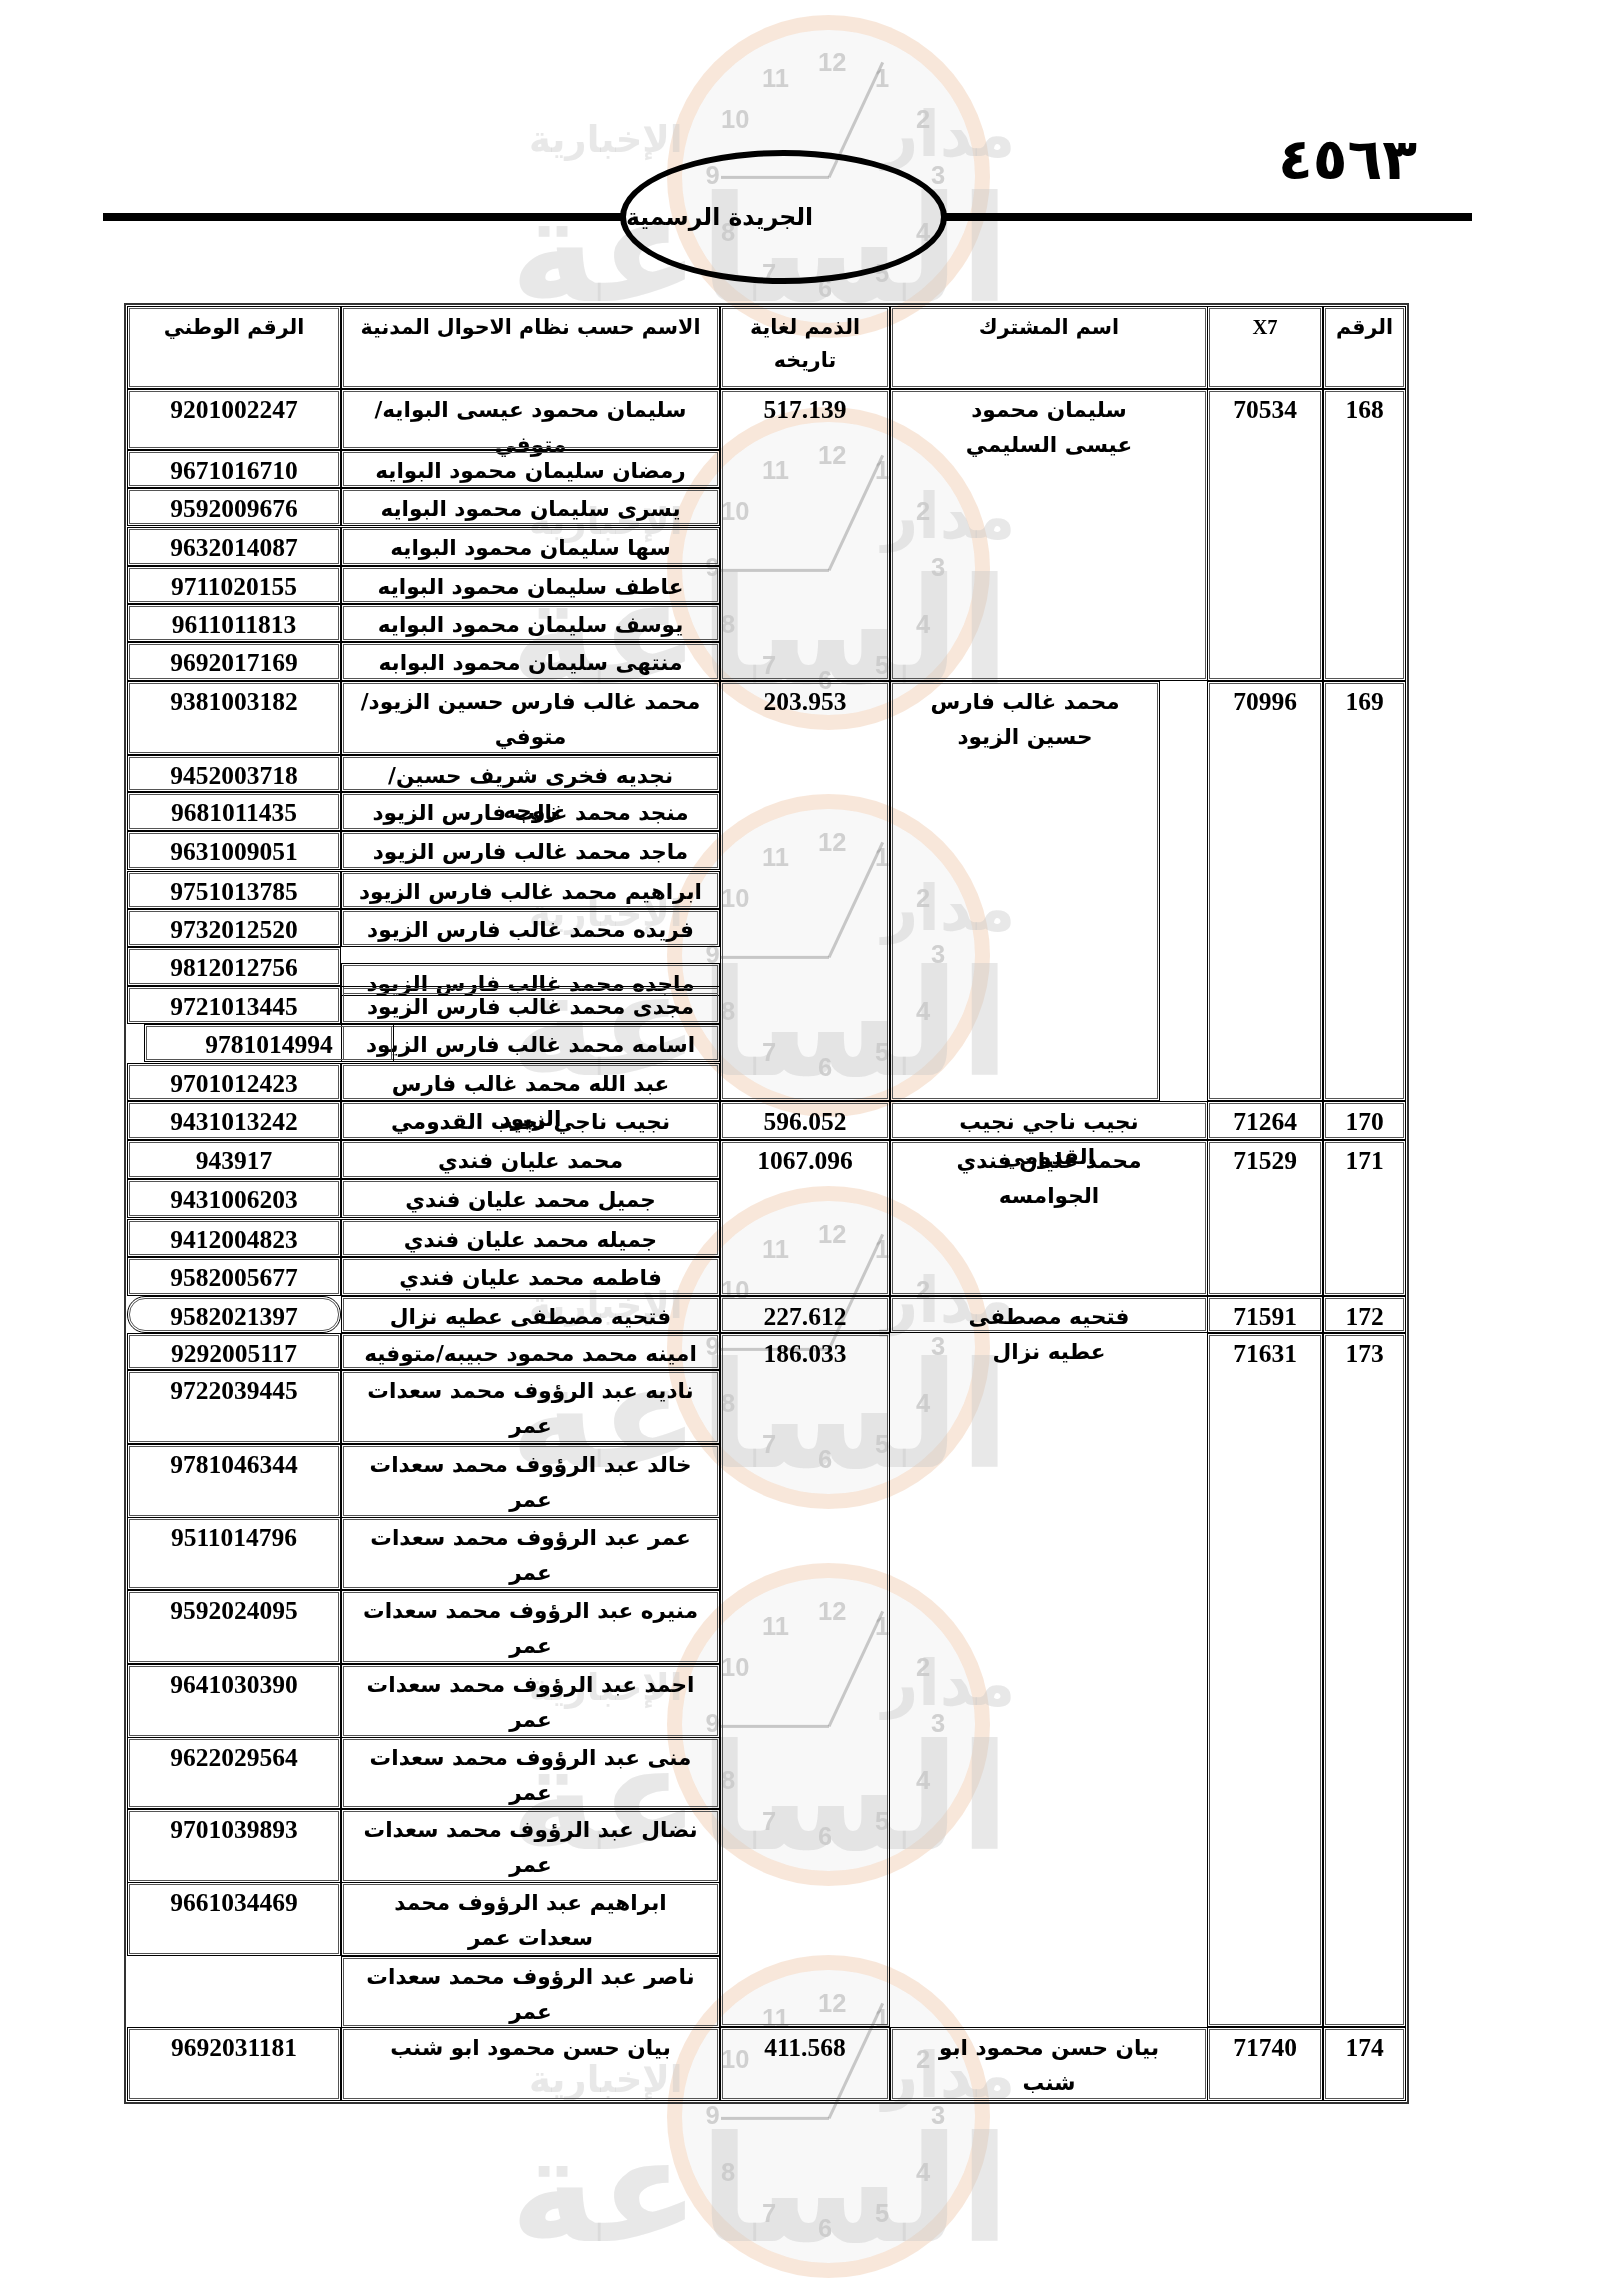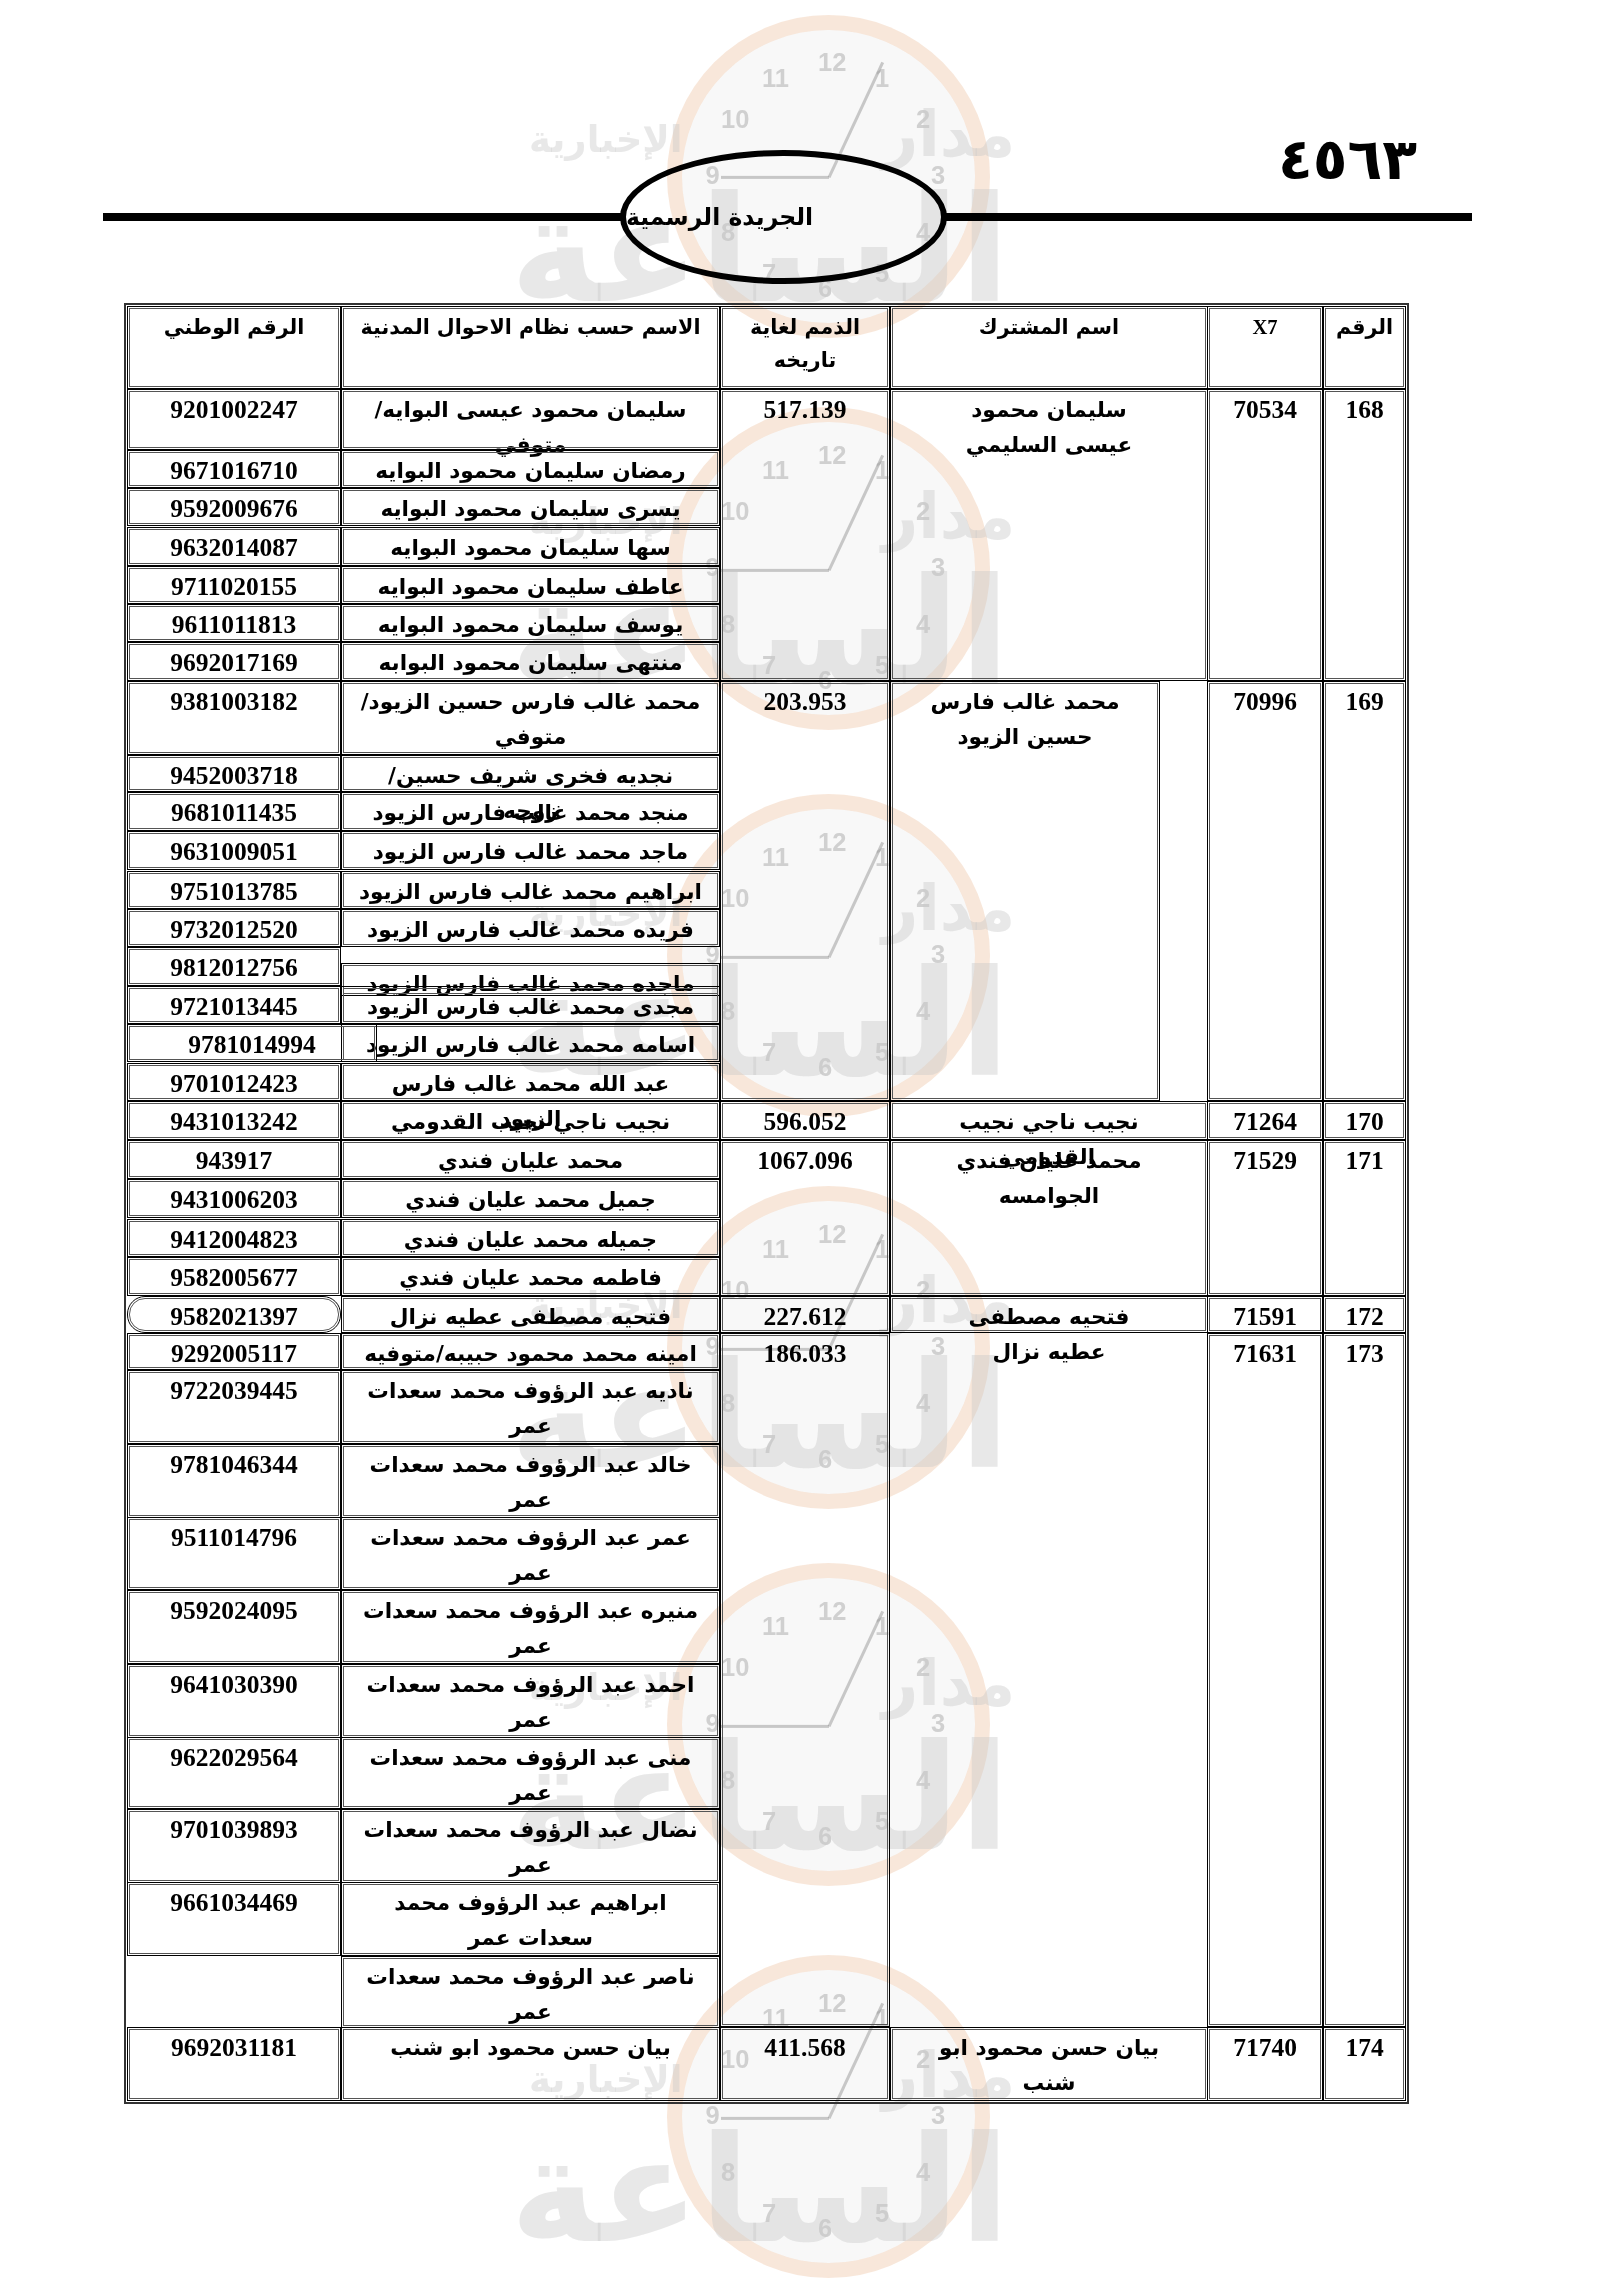--- a/index.html
+++ b/index.html
@@ -284,21 +284,21 @@
     </div>
     <div class="cell " style="left: 214px; top: 680px; width: 379px; height: 38px;">
       <span style="max-width: 343px; display: inline-block;">مجدى محمد غالب فارس الزيود</span>
     </div>
     <div class="cell num-cell" style="left: 0px; top: 680px; width: 214px; height: 38px;">
       <span>9721013445</span>
     </div>
     <div class="cell " style="left: 214px; top: 718px; width: 379px; height: 38px;">
       <span style="max-width: 343px; display: inline-block;">اسامه محمد غالب فارس الزيود</span>
     </div>
-    <div class="cell num-cell" style="left: 0px; top: 718px; width: 250px; height: 38px; justify-content: center;">
+    <div class="cell num-cell" style="left: 17px; top: 718px; width: 250px; height: 38px; justify-content: center;">
       <span>9781014994</span>
     </div>
     <div class="cell " style="left: 214px; top: 757px; width: 379px; height: 38px;">
       <span style="max-width: 343px; display: inline-block;">عبد الله محمد غالب فارس الزيود</span>
     </div>
     <div class="cell num-cell" style="left: 0px; top: 757px; width: 214px; height: 38px;">
       <span>9701012423</span>
     </div>
     <div class="cell num-cell" style="left: 1196px; top: 795px; width: 83px; height: 39px;">
       <span>170</span>

